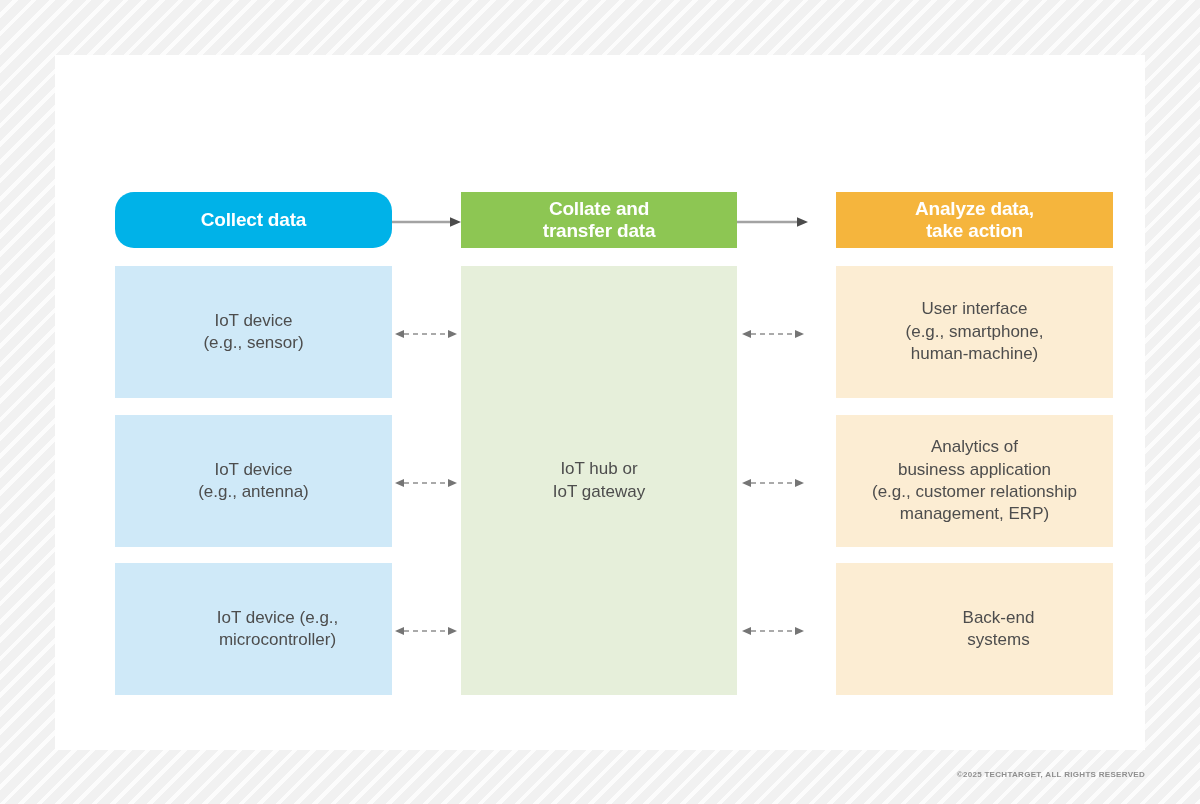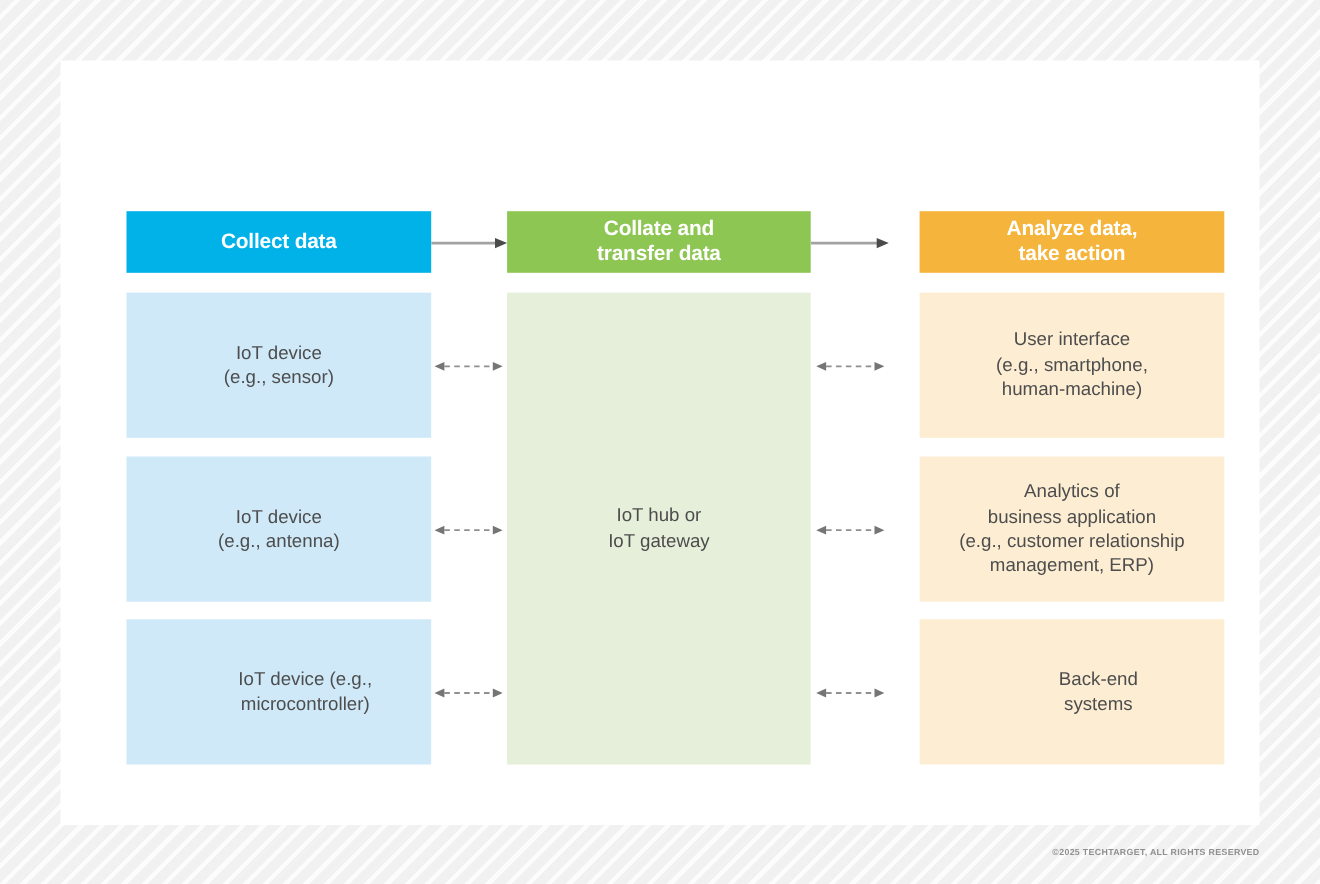--- a/index.html
+++ b/index.html
@@ -52,21 +52,21 @@
     color: var(--color-box-text, #4d4d4d);
     white-space: pre-line;
   }
   .c1 { left: 60px;  width: 277px; }
   .c2 { left: 406px; width: 276px; }
   .c3 { left: 753px; width: 277px; margin-left: 28px; }
   .r1 { top: 211px; height: 132px; }
   .r2 { top: 360px; height: 132px; }
   .r3 { top: 508px; height: 132px; padding-left: 48px; }
   .tall { top: 211px; height: 429px; }
-  .hdr-blue   { background: var(--color-collect-header, #00b2e8); }
+  .hdr-blue   { background: var(--color-collect-header, #00b2e8); border-radius: 19px; }
   .hdr-green  { background: var(--color-collate-header, #8dc653); }
   .hdr-orange { background: var(--color-analyze-header, #f5b53d); }
   .fill-blue   { background: var(--color-collect-box, #cfe9f8); }
   .fill-green  { background: var(--color-collate-box, #e6efda); }
   .fill-orange { background: var(--color-analyze-box, #fcedd3); }
   .arrow { position: absolute; }
   .solid-1  { left: 337px; top: 159px; }
   .solid-2  { left: 682px; top: 159px; }
   .dash-l1 { left: 340px; top: 271px; }
   .dash-l2 { left: 340px; top: 420px; }

